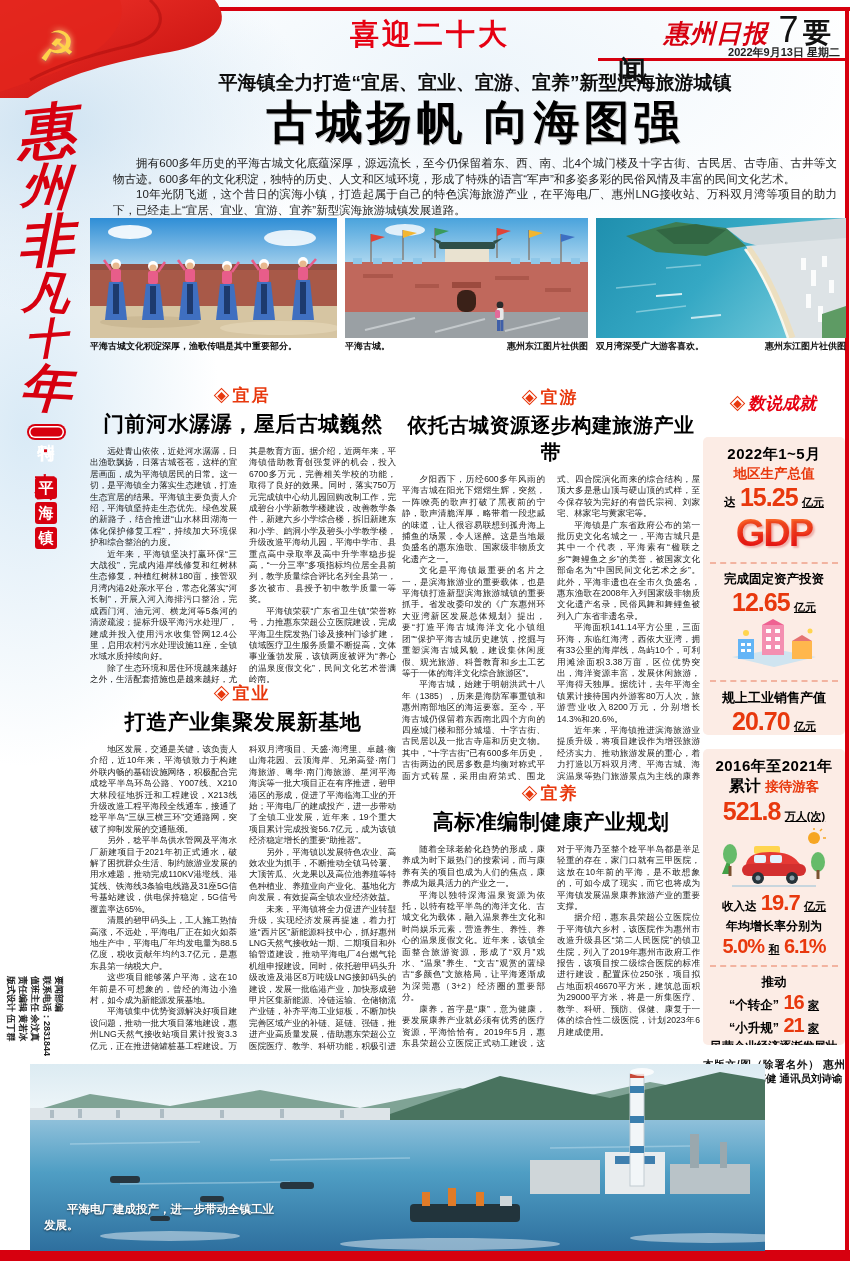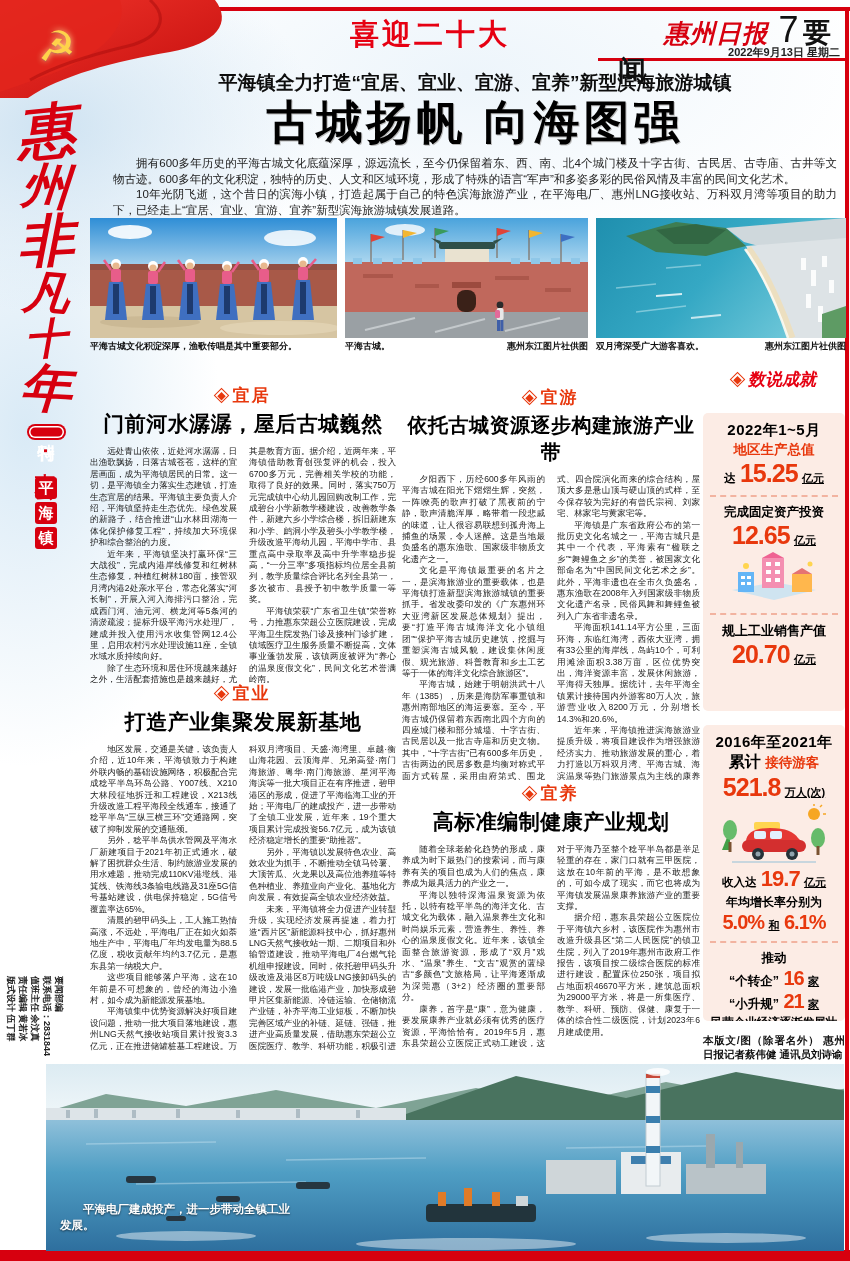--- a/index.html
+++ b/index.html
@@ -35,21 +35,21 @@
   .photo svg{display:block;}
   .caption{top:340px;font-size:9px;color:#111;line-height:12px;display:flex;justify-content:space-between;font-weight:bold;}
   
   .sec-head{display:flex;justify-content:center;align-items:center;gap:6px;color:#e8380d;font-size:17px;font-weight:bold;letter-spacing:2px;}
   .diamond{display:inline-block;width:9px;height:9px;border:1.5px solid #e8380d;transform:rotate(45deg);position:relative;}
   .diamond::after{content:'';position:absolute;left:1.5px;top:1.5px;right:1.5px;bottom:1.5px;background:#e8380d;}
   .sec-title{margin:3px 0 0 0;text-align:center;font-size:21px;font-weight:900;color:#000;letter-spacing:0.5px;}
   .body-text{font-size:8.6px;line-height:11.4px;text-align:justify;color:#1c1c1c;column-count:2;column-gap:12px;overflow:hidden;}
   .body-text p{margin:0;text-indent:2em;}
   
-  .stats{left:703px;top:368px;width:142px;}
+  .stats{left:703px;top:392px;width:142px;}
   .stats-head{display:flex;justify-content:center;align-items:center;gap:5px;color:#e60012;
     font-family:"DejaVu Serif",serif;font-style:italic;font-weight:bold;font-size:17px;}
   .card{background:#fcece5;border-radius:5px;padding:8px 7px;overflow:hidden;}
   .card1{margin-top:22px;height:282px;}
   .card2{margin-top:14px;height:280px;}
   .stat-period{font-size:15px;font-weight:900;color:#000;text-align:center;letter-spacing:0.5px;}
   .stat-label-red{color:#e8380d;font-size:13.5px;font-weight:bold;text-align:center;margin-top:1px;}
   .stat-label{color:#000;font-size:12.5px;font-weight:bold;text-align:center;margin-top:1px;}
   .vline{text-align:center;margin-top:0px;}
   .vpre{font-size:11.5px;font-weight:bold;color:#000;}
@@ -78,21 +78,21 @@
     box-shadow:inset 0 0 0 1.5px #fff,0 0 0 2px #d7000f;padding:4px 6px;font-size:17px;font-weight:bold;
     writing-mode:vertical-rl;letter-spacing:2px;}
   .county{margin-top:6px;font-size:20px;font-weight:bold;writing-mode:vertical-rl;display:inline-block;letter-spacing:3px;}
   .town{margin-top:6px;display:flex;flex-direction:column;align-items:center;gap:3px;}
   .town span{display:block;width:22px;height:22px;background:#d7000f;color:#fff;font-size:15px;font-weight:bold;line-height:22px;border-radius:3px;}
   
   .staff{left:5px;top:976px;width:60px;height:92px;writing-mode:vertical-lr;text-orientation:sideways;
     font-size:9px;font-weight:bold;color:#222;line-height:12px;}
   .staff div{margin:0;}
   
-  .bphoto{left:30px;top:1064px;width:798px;height:187px;overflow:hidden;margin-left:16px;}
+  .bphoto{left:30px;top:1064px;width:735px;height:187px;overflow:hidden;}
   .bcaption{position:absolute;left:14px;bottom:18px;width:230px;color:#fff;font-size:11.5px;font-weight:bold;
     line-height:16px;text-shadow:0 1px 2px rgba(0,0,0,.6);text-indent:2em;}
 </style>
 </head>
 <body>
 
 <div class="page">
 
   <div class="abs top-rule"></div>
   <div class="abs right-rule"></div>
@@ -382,20 +382,21 @@
     </div>
 
     <div class="card card1">
       <div class="stat-period">2022年1~5月</div>
       <div class="stat-label-red">地区生产总值</div>
       <div class="vline">
         <span class="vpre">达</span>
         <span class="vnum">15.25</span>
         <span class="vunit">亿元</span>
       </div>
+      <div class="gdp">GDP</div>
       <hr class="dashed">
       <div class="stat-label">完成固定资产投资</div>
       <div class="vline">
         <span class="vnum">12.65</span>
         <span class="vunit">亿元</span>
       </div>
       <svg class="stat-illu" width="104" height="54" viewBox="0 0 104 54">
         <polygon points="52,48 10,38 52,30 94,38" fill="#cfe4f0"></polygon>
         <rect x="40" y="6" width="22" height="30" fill="#f48fb1"></rect>
           <polygon points="40,6 51,0 62,6" fill="#ef6292"></polygon>

